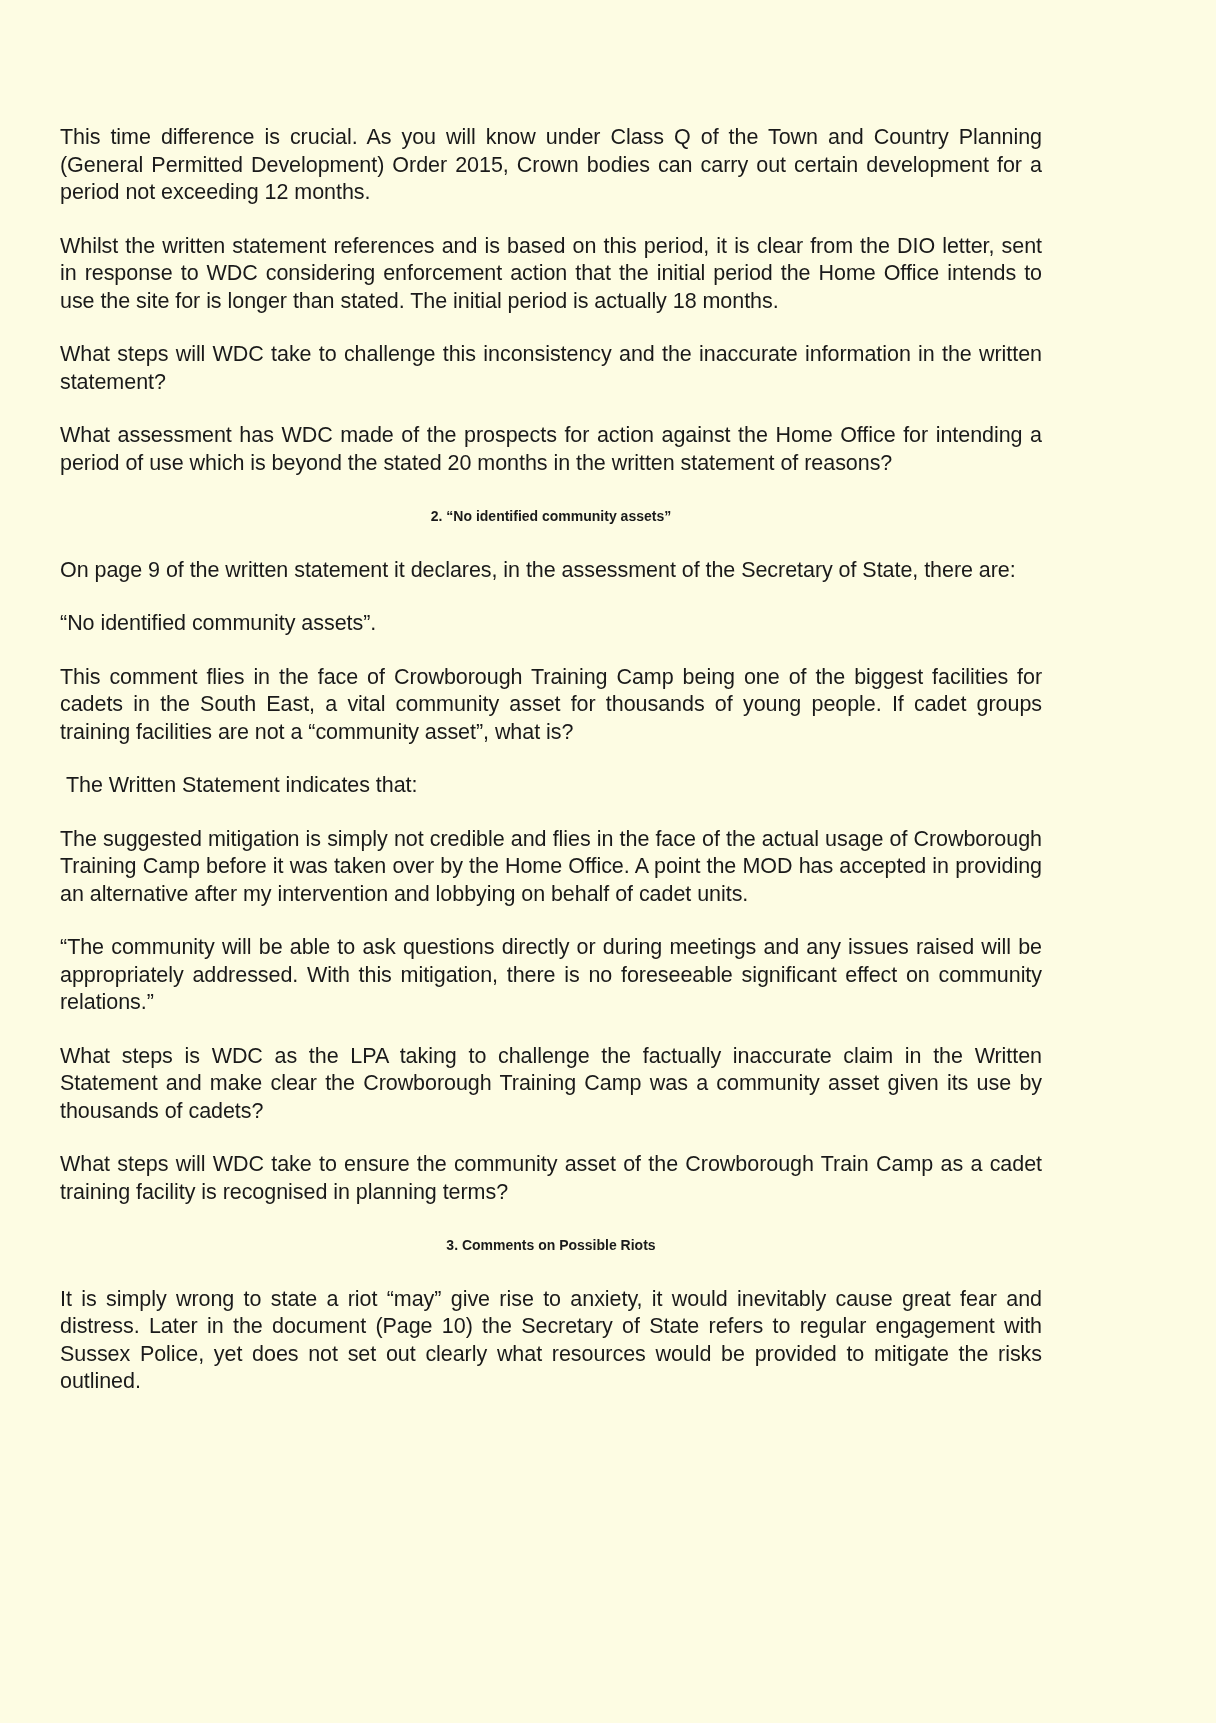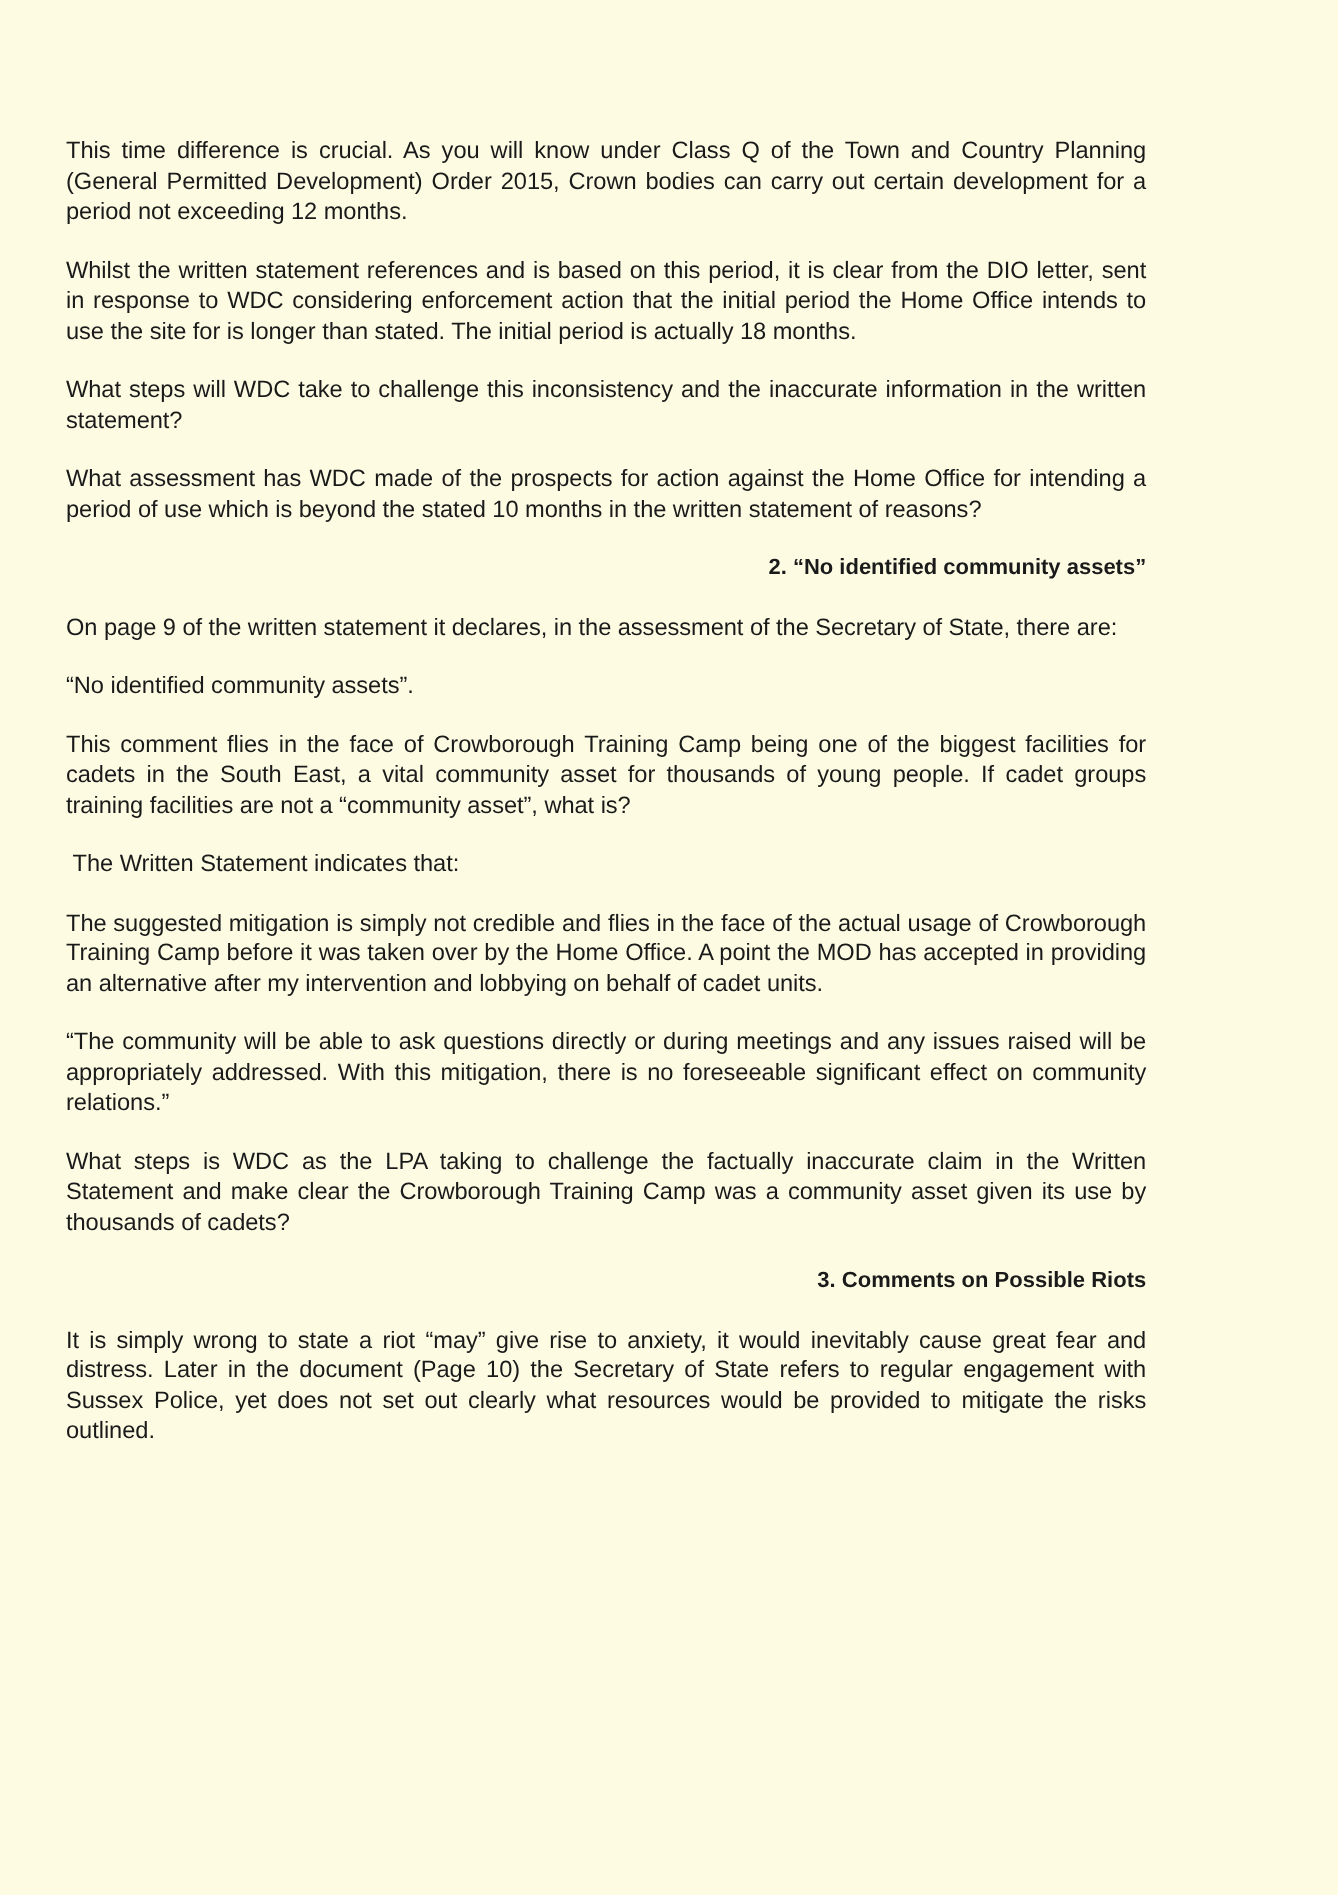--- a/index.html
+++ b/index.html
@@ -36,24 +36,24 @@
   p.para:last-child {
     margin-bottom: 0;
   }
   .quote {
   }
   .quote-mark {
     font-style: normal;
   }
   h2.section-heading {
     margin: 0 0 26px 0;
-    font-size: 20px;
+    font-size: 14px;
     line-height: 27.5px;
     font-weight: bold;
-    text-align: right;
+    text-align: center;
   }
   .gap-before-heading {
     margin-top: 72px;
   }
   .gap-before-heading-3 {
     margin-top: 58px;
   }
   .lead-space {
     white-space: pre-wrap;
   }
@@ -63,38 +63,39 @@
 
 <div class="page">
   <div class="doc-body">
 
     <p class="para">This time difference is crucial. As you will know under Class Q of the Town and Country Planning (General Permitted Development) Order 2015, Crown bodies can carry out certain development for a period not exceeding 12 months.</p>
 
     <p class="para">Whilst the written statement references and is based on this period, it is clear from the DIO letter, sent in response to WDC considering enforcement action that the initial period the Home Office intends to use the site for is longer than stated. The initial period is actually 18 months.</p>
 
     <p class="para">What steps will WDC take to challenge this inconsistency and the inaccurate information in the written statement?</p>
 
-    <p class="para">What assessment has WDC made of the prospects for action against the Home Office for intending a period of use which is beyond the stated 10 months in the written statement of reasons?</p>
+    <p class="para">What assessment has WDC made of the prospects for action against the Home Office for intending a period of use which is beyond the stated 20 months in the written statement of reasons?</p>
 
     <h2 class="section-heading gap-before-heading">2. “No identified community assets”</h2>
 
     <p class="para">On page 9 of the written statement it declares, in the assessment of the Secretary of State, there are:</p>
 
     <p class="para"><span class="quote-mark">“</span><span class="quote">No identified community assets</span><span class="quote-mark">”.</span></p>
 
     <p class="para">This comment flies in the face of Crowborough Training Camp being one of the biggest facilities for cadets in the South East, a vital community asset for thousands of young people. If cadet groups training facilities are not a “community asset”, what is?</p>
 
     <p class="para lead-space"> The Written Statement indicates that:</p>
 
     <p class="para">The suggested mitigation is simply not credible and flies in the face of the actual usage of Crowborough Training Camp before it was taken over by the Home Office. A point the MOD has accepted in providing an alternative after my intervention and lobbying on behalf of cadet units.</p>
 
     <p class="para"><span class="quote-mark">“</span><span class="quote">The community will be able to ask questions directly or during meetings and any issues raised will be appropriately addressed. With this mitigation, there is no foreseeable significant effect on community relations.”</span><span class="quote-mark"></span></p>
 
     <p class="para">What steps is WDC as the LPA taking to challenge the factually inaccurate claim in the Written Statement and make clear the Crowborough Training Camp was a community asset given its use by thousands of cadets?</p>
 
+    <p class="para">What steps will WDC take to ensure the community asset of the Crowborough Train Camp as a cadet training facility is recognised in planning terms?</p>
 
     <h2 class="section-heading gap-before-heading-3">3. Comments on Possible Riots</h2>
 
 
 
     <p class="para">It is simply wrong to state a riot “may” give rise to anxiety, it would inevitably cause great fear and distress. Later in the document (Page 10) the Secretary of State refers to regular engagement with Sussex Police, yet does not set out clearly what resources would be provided to mitigate the risks outlined.</p>
 
   </div>
 </div>
 

